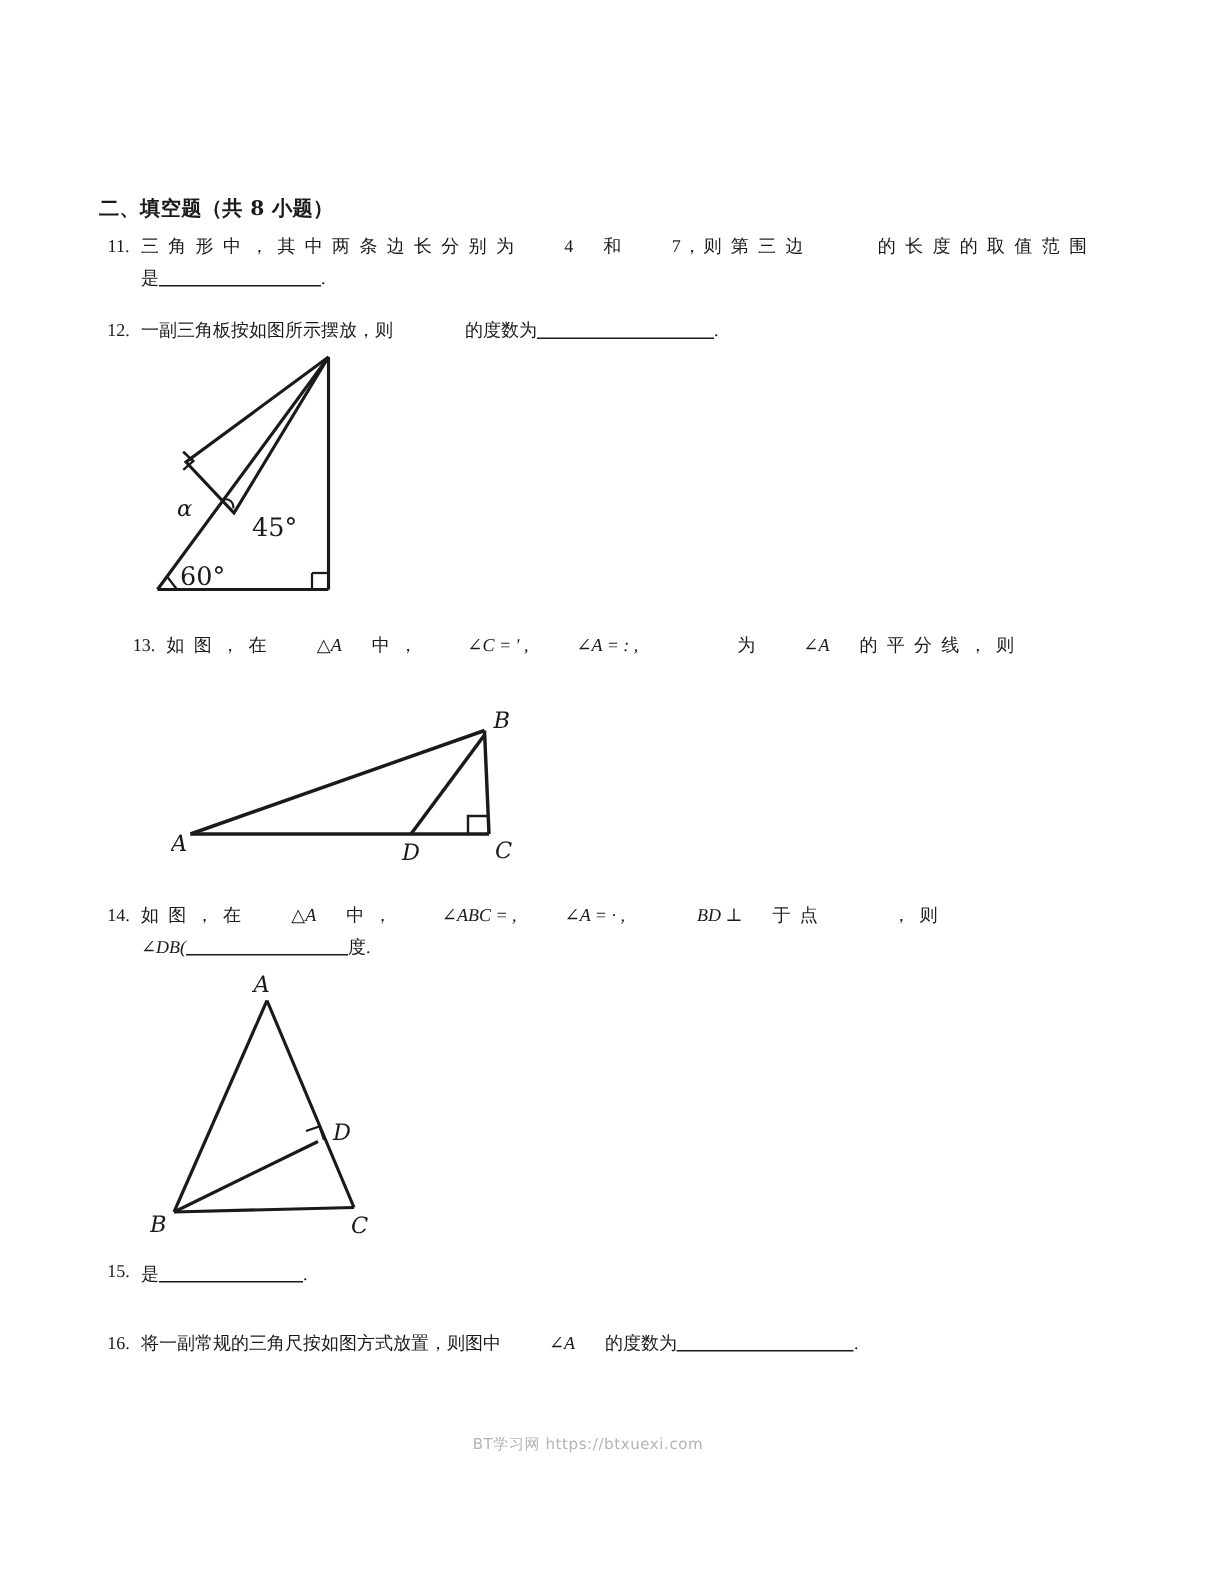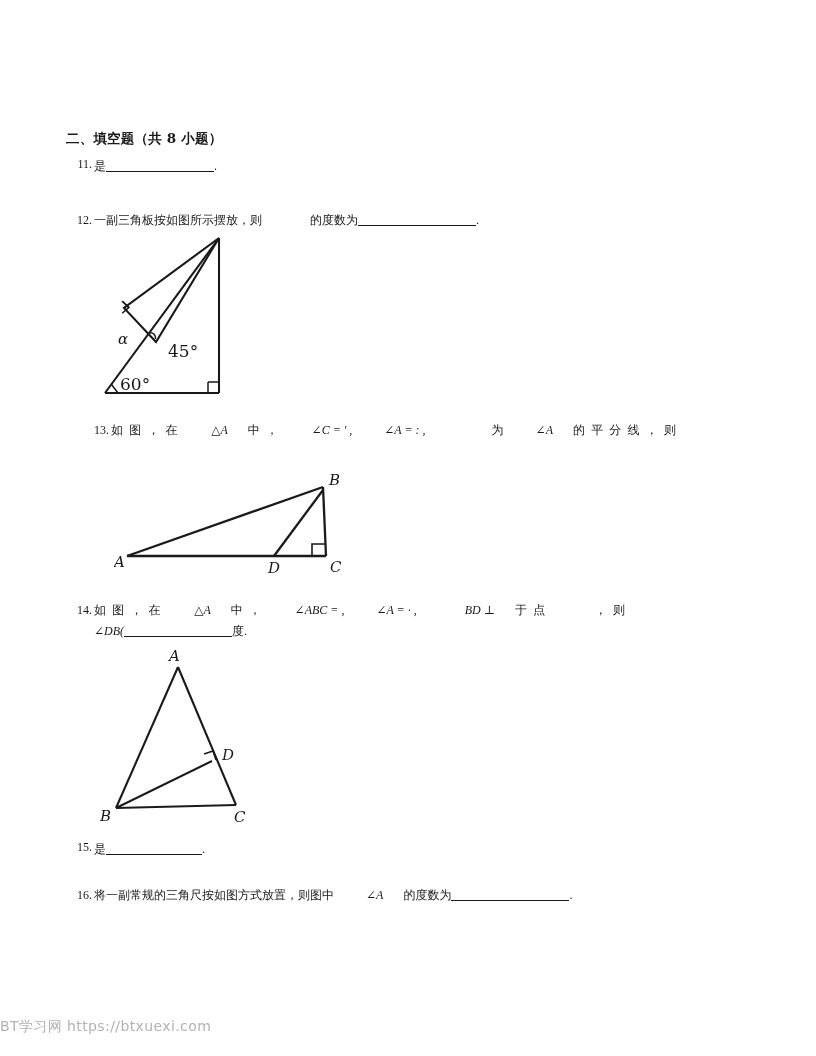--- a/index.html
+++ b/index.html
@@ -37,21 +37,21 @@
   .q {
     position: absolute;
     font-size: 12px;
     line-height: 1.55;
   }
   .q-num {
     position: absolute;
     left: 0;
     top: 0;
     width: 26px;
-    text-align: right;
+    text-align: center;
     font-size: 12px;
   }
   .q-body {
     margin-left: 28px;
     display: block;
   }
   .ln {
     display: block;
     white-space: nowrap;
   }
@@ -84,37 +84,49 @@
   .figure {
     position: absolute;
   }
   .figure svg { display: block; }
 
   
   .watermark {
     position: absolute;
     left: 0;
     right: 0;
-    top: 1018px;
+    top: 956px;
+    text-align: center;
     font-family: "DejaVu Sans", "Liberation Sans", sans-serif;
-    font-size: 14px;
+    font-size: 10px;
     color: #b3b3b3;
     letter-spacing: 0.4px;
   }
 </style>
 </head>
 <body>
 
 <div class="page">
 
   <div class="section-heading">二、填空题（共 8 小题）</div>
 
   <div class="q" style="left:66px; top:155px; width:700px;">
     <span class="q-num">11.</span>
     <span class="q-body">
+      <span class="ln">
+        <span class="sp-med">三 角 形 中 ， 其 中 两 条 边 长 分 别 为</span>
+        <span class="gap-m"></span>
+        <span class="num">4</span>
+        <span class="gap-s"></span>
+        <span class="sp-med">和</span>
+        <span class="gap-m"></span>
+        <span class="sp-med">7，则 第 三 边</span>
+        <span class="gap-l"></span>
+        <span class="sp-med">的 长 度 的 取 值 范 围</span>
+      </span>
       <span class="ln" style="margin-top:2px;">
         <span>是</span><span class="blank blank-md"></span><span>.</span>
       </span>
     </span>
   </div>
 
   <div class="q" style="left:66px; top:211px; width:700px;">
     <span class="q-num">12.</span>
     <span class="q-body">
       <span class="ln">

